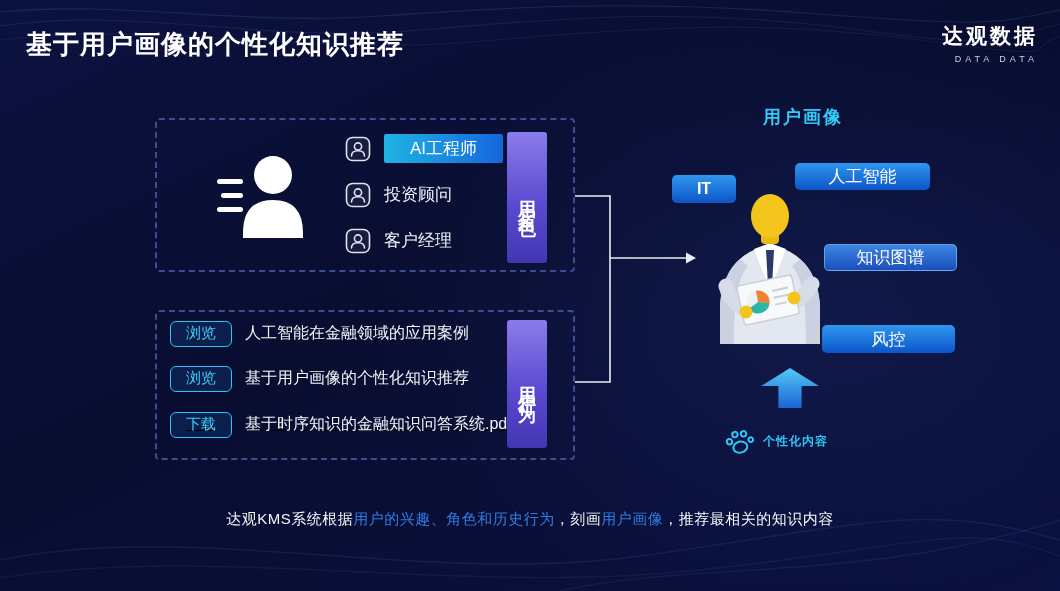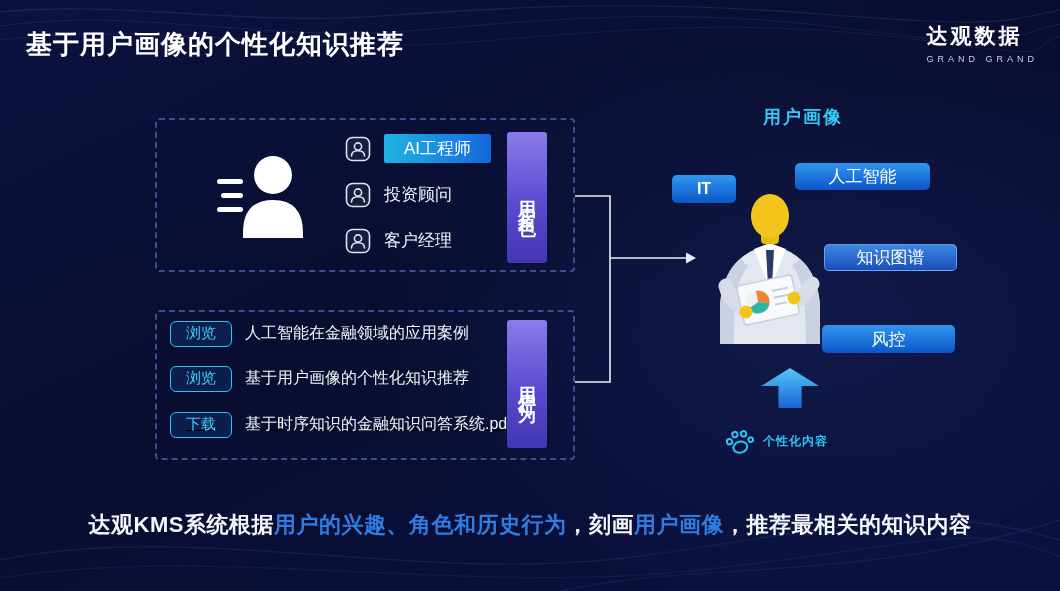--- a/index.html
+++ b/index.html
@@ -8,21 +8,21 @@
     background:
       radial-gradient(620px 430px at 76% 52%, rgba(28,46,110,0.35) 0%, rgba(28,46,110,0) 70%),
       linear-gradient(155deg, #0c1240 0%, #090d30 45%, #0b1140 100%);
     font-family:"Liberation Sans","DejaVu Sans",sans-serif;
   }
   svg { display:block; }
   .decor { position:absolute; inset:0; pointer-events:none; }
 
   .title { position:absolute; left:26px; top:27px; margin:0; font-size:26px; font-weight:bold; color:#ffffff; letter-spacing:1px; }
 
-  .logo { position:absolute; right:22px; top:22px; text-align:left; }
+  .logo { position:absolute; right:22px; top:22px; text-align:right; }
   .logo-name { font-size:21px; font-weight:bold; color:#ffffff; letter-spacing:3px; }
   .logo-sub  { font-size:9px; color:#c9d1e6; letter-spacing:4px; margin-top:4px; }
 
   .panel { position:absolute; left:155px; width:420px; border:2px dashed #3d4e8e; border-radius:4px; box-sizing:border-box; }
   .panel-roles { top:118px; height:154px; }
   .panel-behavior { top:310px; height:150px; }
 
   .vbar {
     position:absolute; left:350px; width:40px; border-radius:3px;
     background:linear-gradient(180deg,#8a7cea 0%, #5a4ad0 55%, #4336b2 100%);
@@ -30,21 +30,21 @@
     writing-mode:vertical-rl; text-orientation:upright; letter-spacing:6px;
     display:flex; align-items:center; justify-content:center;
   }
   .vbar-roles { top:12px; height:131px; }
   .vbar-behavior { top:8px; height:128px; }
 
   .silhouette { position:absolute; left:58px; top:25px; }
 
   .role-row { position:absolute; left:188px; display:flex; align-items:center; gap:13px; height:27px; }
   .chip {
-    padding:3px 20px; font-size:17px; color:#ffffff; border-radius:2px;
+    padding:3px 26px; font-size:17px; color:#ffffff; border-radius:2px;
     background:linear-gradient(90deg,#1fb4e4 0%, #1566dc 100%);
   }
   .role-label { color:#f2f4f8; font-size:17px; }
 
   .act-row { position:absolute; left:13px; display:flex; align-items:center; height:27px; }
   .act-btn {
     width:62px; height:26px; box-sizing:border-box; flex:0 0 auto;
     border:1.5px solid #2cc5f5; border-radius:6px; background:rgba(14,45,100,0.55);
     color:#3fd0fa; font-size:15px; display:flex; align-items:center; justify-content:center;
     cursor:pointer;
@@ -68,42 +68,42 @@
 
   .up-arrow {
     position:absolute; left:761px; top:368px; width:58px; height:40px;
     background:linear-gradient(180deg,#53c9f4 0%, #1a64d6 100%);
     clip-path:polygon(50% 0, 100% 45%, 70% 45%, 70% 100%, 30% 100%, 30% 45%, 0 45%);
   }
 
   .pc-icon { position:absolute; left:724px; top:426px; transform:rotate(-15deg); }
   .pc-label { position:absolute; left:763px; top:433px; color:#2cc5f5; font-size:12px; font-weight:bold; letter-spacing:1px; }
 
-  .footer { position:absolute; left:0; right:0; top:510px; text-align:center; font-size:22px; font-weight:bold; letter-spacing:0.5px; white-space:nowrap; }
+  .footer { position:absolute; left:0; right:0; top:510px; text-align:center; font-size:15px; font-weight:normal; letter-spacing:0.5px; white-space:nowrap; }
   .seg-w { color:#f4f6fa; }
   .seg-b { color:#2f7ce2; }
 </style>
 </head>
 <body>
 
 <div class="slide">
 
   <svg class="decor" width="1060" height="591" viewBox="0 0 1060 591">
     <path d="M0 12 C120 0 240 26 380 16 S640 0 820 14 S1000 22 1060 10" stroke="rgba(64,210,235,0.14)" fill="none" stroke-width="1.2"></path>
     <path d="M0 26 C140 6 260 44 420 30 S700 8 860 30 S1000 38 1060 24" stroke="rgba(96,140,255,0.13)" fill="none" stroke-width="1.2"></path>
     <path d="M0 40 C160 20 300 56 470 42 S760 18 920 40 S1020 48 1060 36" stroke="rgba(96,140,255,0.10)" fill="none" stroke-width="1.2"></path>
     <path d="M0 560 C200 520 420 586 640 556 S920 500 1060 540" stroke="rgba(96,140,255,0.12)" fill="none" stroke-width="1.4"></path>
     <path d="M0 578 C220 544 460 596 700 570 S960 520 1060 556" stroke="rgba(96,140,255,0.09)" fill="none" stroke-width="1.4"></path>
     <path d="M560 591 C700 560 860 584 1060 520" stroke="rgba(80,170,255,0.10)" fill="none" stroke-width="1.4"></path>
   </svg>
 
   <h1 class="title">基于用户画像的个性化知识推荐</h1>
   <div class="logo">
     <div class="logo-name">达观数据</div>
-    <div class="logo-sub">GRAND GRAND</div>
+    <div class="logo-sub">DATA DATA</div>
   </div>
 
   <div class="panel panel-roles">
     <svg class="silhouette" width="100" height="105" viewBox="0 0 100 105">
       <g fill="#ffffff">
         <rect x="2" y="34" width="26" height="5" rx="2.5"></rect>
         <rect x="6" y="48" width="22" height="5" rx="2.5"></rect>
         <rect x="2" y="62" width="26" height="5" rx="2.5"></rect>
         <circle cx="58" cy="30" r="19"></circle>
         <path d="M28 88 Q28 55 58 55 Q88 55 88 88 L88 93 L28 93 Z"></path>

